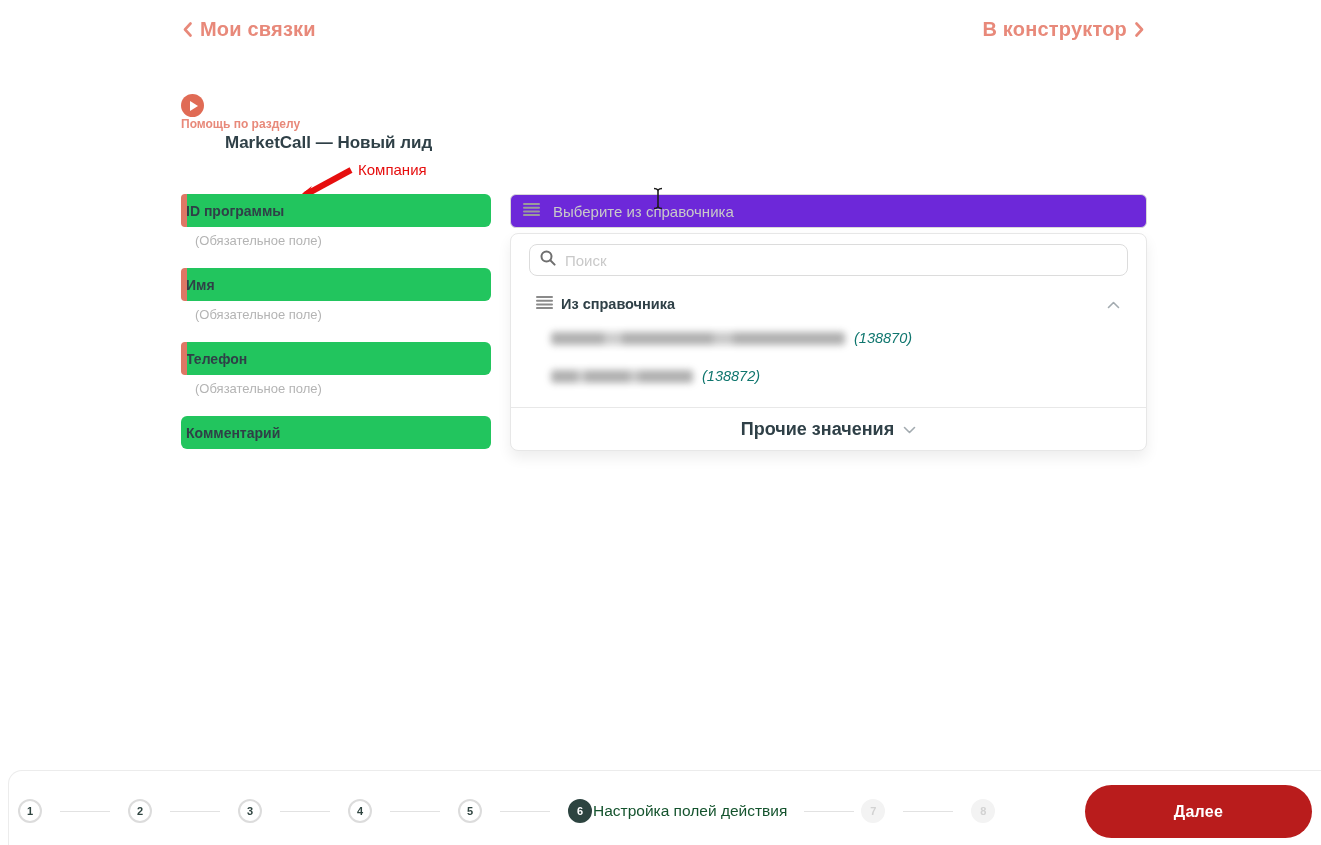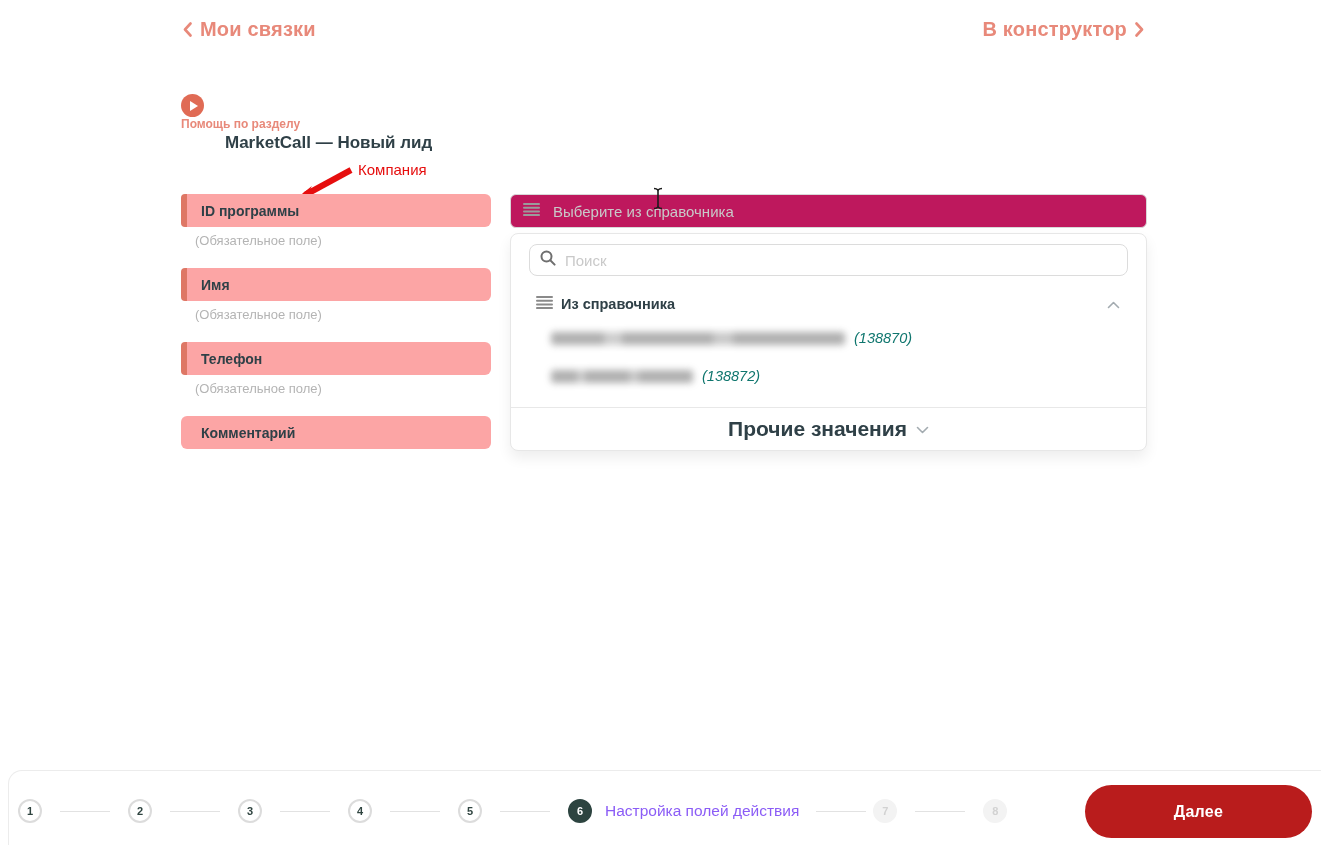--- a/index.html
+++ b/index.html
@@ -21,29 +21,29 @@
   .play-btn { width:23px; height:23px; border-radius:50%; background:#e06b55; position:relative; }
   .play-btn::after { content:""; position:absolute; left:9px; top:6.5px;
     border-left:8px solid #fff; border-top:5px solid transparent; border-bottom:5px solid transparent; }
   .help-label { color:#e8897a; font-size:12px; font-weight:bold; }
   .page-subtitle { position:absolute; left:181px; top:133px; font-size:17px; font-weight:bold; color:#2f4047;margin-left:44px; }
   
   .annotation-label { position:absolute; left:358px; top:161px; color:#e60e0e; font-size:15px; }
   .annotation-arrow { position:absolute; left:283px; top:163px; }
   
   .fields { position:absolute; left:181px; top:194px; width:310px; }
-  .field-row { position:relative; height:33px; background:#fca5a5; border-radius:6px;
-    display:flex; align-items:center; padding-left:20px; }
+  .field-row { position:relative; height:33px; background:#22c55e; border-radius:6px;
+    display:flex; align-items:center; padding-left:5px; }
   .field-row .bar { position:absolute; left:0; top:0; bottom:0; width:6px;
     background:#de7765; border-radius:4px 0 0 4px; }
   .field-label { font-size:14px; font-weight:bold; color:#2f4047; }
   .field-note { margin:6px 0 21px 14px; font-size:13px; color:#b4b4b4; height:14px; }
   
   .picker { position:absolute; left:510px; top:194px; width:637px; }
-  .select-box { height:34px; border:1px solid #d8d8d8; border-radius:6px; background:#be185d;
+  .select-box { height:34px; border:1px solid #d8d8d8; border-radius:6px; background:#6d28d9;
     display:flex; align-items:center; padding:0 12px; gap:13px; cursor:text; }
   .select-placeholder { font-size:15px; color:#c9c9c9; }
   .dropdown { margin-top:5px; border:1px solid #e7e7e7; border-radius:8px; background:#fff;
     box-shadow:0 7px 14px rgba(0,0,0,.07); overflow:hidden; }
   .search-wrap { padding:10px 18px 2px; }
   .search-box { height:32px; border:1px solid #dcdcdc; border-radius:8px;
     display:flex; align-items:center; padding:9px 10px; gap:9px; }
   .search-box input { border:none; outline:none; flex:1; font-size:15px; color:#555;
     font-family:"Liberation Sans", sans-serif; }
   .search-box input::placeholder { color:#c9c9c9; }
@@ -51,36 +51,36 @@
   .section-title { font-size:14.5px; font-weight:bold; color:#2f4047; flex:1; }
   .option-row { display:flex; align-items:center; height:38px; padding-left:40px;
     font-size:14.5px; color:#0f766e; cursor:pointer;font-style:italic; }
   .blurbar { display:inline-block; height:13px; border-radius:3px; margin-right:9px;
     background:linear-gradient(90deg,#6f6f6f 0 18%,#a5a5a5 18% 24%,#6f6f6f 24% 55%,#9d9d9d 55% 62%,#6f6f6f 62% 100%);
     opacity:.55; filter:blur(3.5px); }
   .blur-1 { width:294px; }
   .blur-2 { width:142px; }
   .more-row { margin-top:12px; border-top:1px solid #e8e8e8; height:43px;
     display:flex; align-items:center; justify-content:center; gap:9px; cursor:pointer; }
-  .more-label { font-size:21px; font-weight:bold; color:#2f4047; }
+  .more-label { font-size:18px; font-weight:bold; color:#2f4047; }
   
   .ibeam { position:absolute; left:651px; top:187px; }
   
   .footer-bar { position:absolute; left:8px; right:-16px; top:770px; height:76px;
     background:#fff; border:1px solid #ececec; border-bottom:none; border-radius:14px 14px 0 0; }
   .stepper { position:absolute; left:18px; top:799px; display:flex; align-items:center; }
   .step-circle { width:24px; height:24px; border-radius:50%; background:#fff; border:2px solid #dcdcdc;
     display:flex; align-items:center; justify-content:center; font-size:11px; font-weight:bold;
     color:#2f4440; cursor:pointer; }
   .step-circle.active { background:#2d4440; border-color:#2d4440; color:#fff; }
   .step-circle.disabled { background:#f3f3f3; border-color:#f3f3f3; color:#d2d2d2; }
   .connector { width:86px; display:flex; justify-content:center; }
   .connector .line { width:50px; height:1px; background:#e2e2e2; }
   .connector.short { width:64px; }
-  .active-label { font-size:15.5px; color:#8b5cf6; margin:0 10px 0 13px; white-space:nowrap; }
+  .active-label { font-size:15.5px; color:#14532d; margin:0 10px 0 1px; white-space:nowrap; }
   .next-btn { position:absolute; left:1085px; top:785px; width:227px; height:53px;
     border:none; border-radius:27px; background:#b91c1c; color:#fff; font-size:16px; font-weight:bold;
     font-family:"Liberation Sans", sans-serif; cursor:pointer; letter-spacing:.3px; }
 </style>
 </head>
 <body>
 
 <div class="nav-link nav-back">
   <span class="chev">
     <svg width="9" height="15" viewBox="0 0 9 15">

